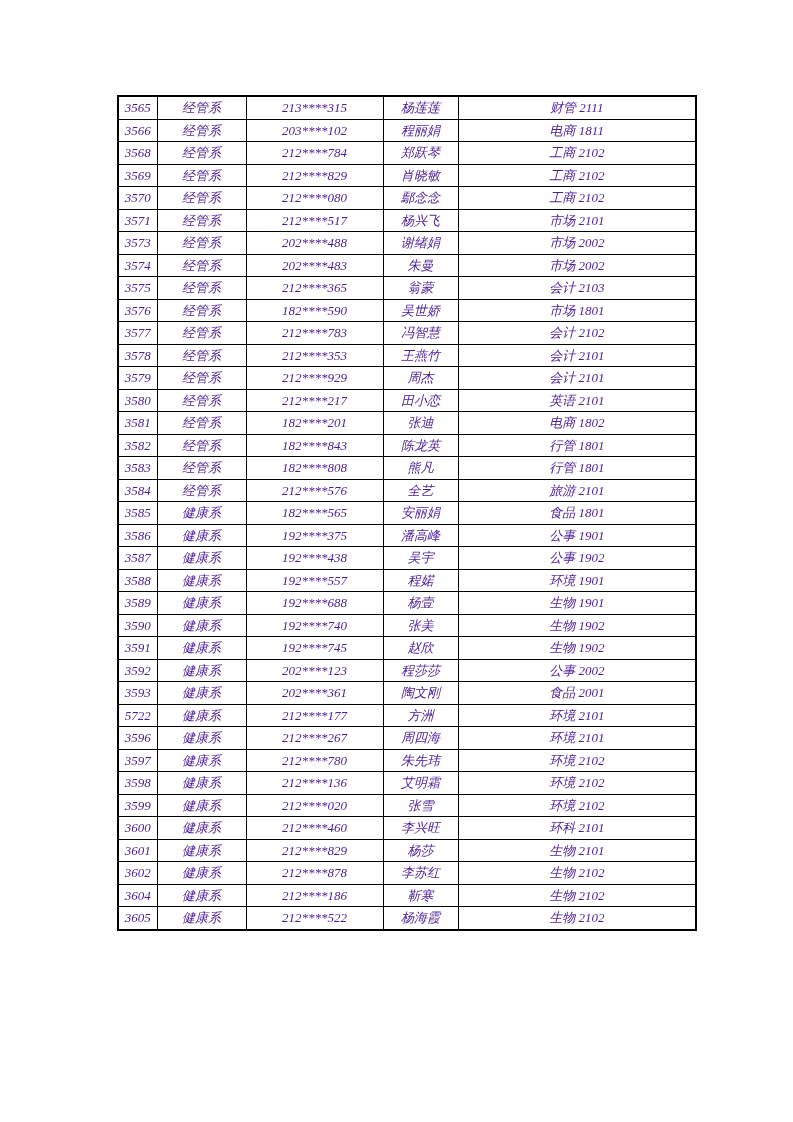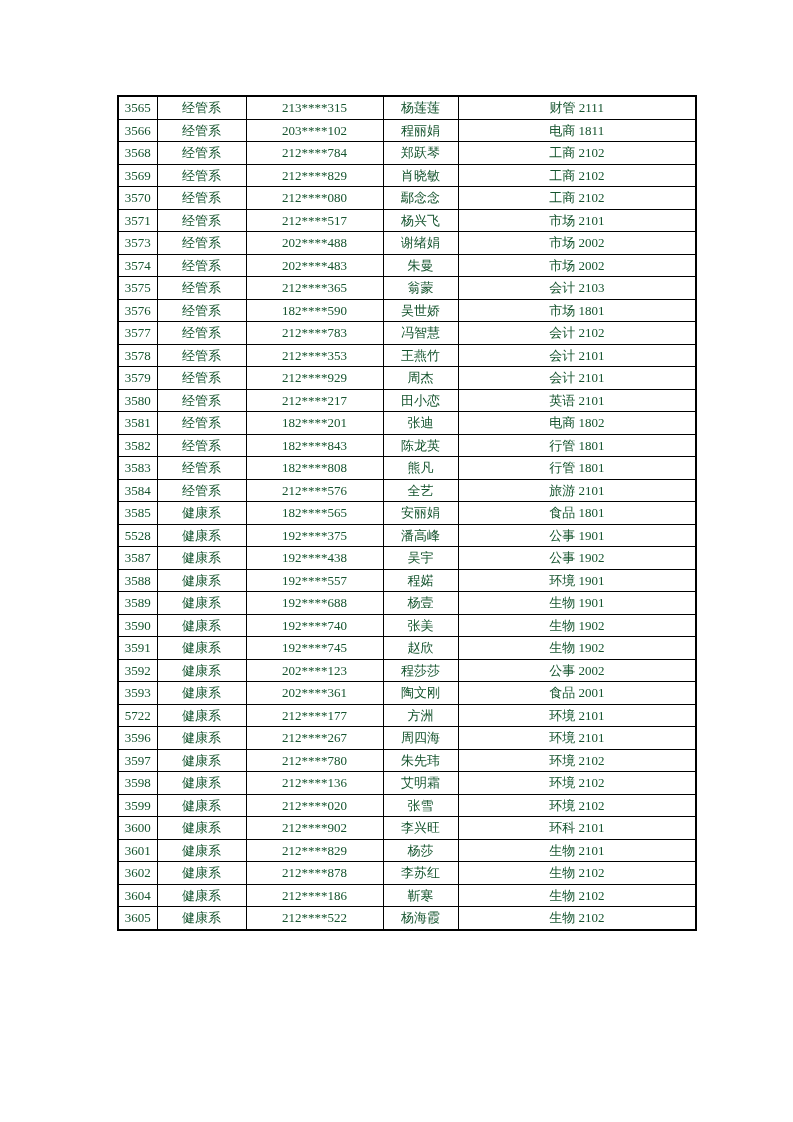--- a/index.html
+++ b/index.html
@@ -7,21 +7,22 @@
     padding: 0;
     background: #ffffff;
   }
   .page {
     position: relative;
     width: 793px;
     height: 1122px;
     background: #ffffff;
     overflow: hidden;
     font-family: "Liberation Serif", "DejaVu Serif", serif;
-    color: #14532d;
+    color: #4c1d95;
+    font-style: italic;
   }
   table.roster {
     position: absolute;
     left: 117px;
     top: 95px;
     width: 578px;
     border-collapse: collapse;
     table-layout: fixed;
     border: 2px solid #000000;
   }
@@ -177,21 +178,21 @@
           <td>旅游 2101</td>
         </tr>
         <tr>
           <td>3585</td>
           <td>健康系</td>
           <td>182****565</td>
           <td>安丽娟</td>
           <td>食品 1801</td>
         </tr>
         <tr>
-          <td>5528</td>
+          <td>3586</td>
           <td>健康系</td>
           <td>192****375</td>
           <td>潘高峰</td>
           <td>公事 1901</td>
         </tr>
         <tr>
           <td>3587</td>
           <td>健康系</td>
           <td>192****438</td>
           <td>吴宇</td>
@@ -270,21 +271,21 @@
         <tr>
           <td>3599</td>
           <td>健康系</td>
           <td>212****020</td>
           <td>张雪</td>
           <td>环境 2102</td>
         </tr>
         <tr>
           <td>3600</td>
           <td>健康系</td>
-          <td>212****902</td>
+          <td>212****460</td>
           <td>李兴旺</td>
           <td>环科 2101</td>
         </tr>
         <tr>
           <td>3601</td>
           <td>健康系</td>
           <td>212****829</td>
           <td>杨莎</td>
           <td>生物 2101</td>
         </tr>

